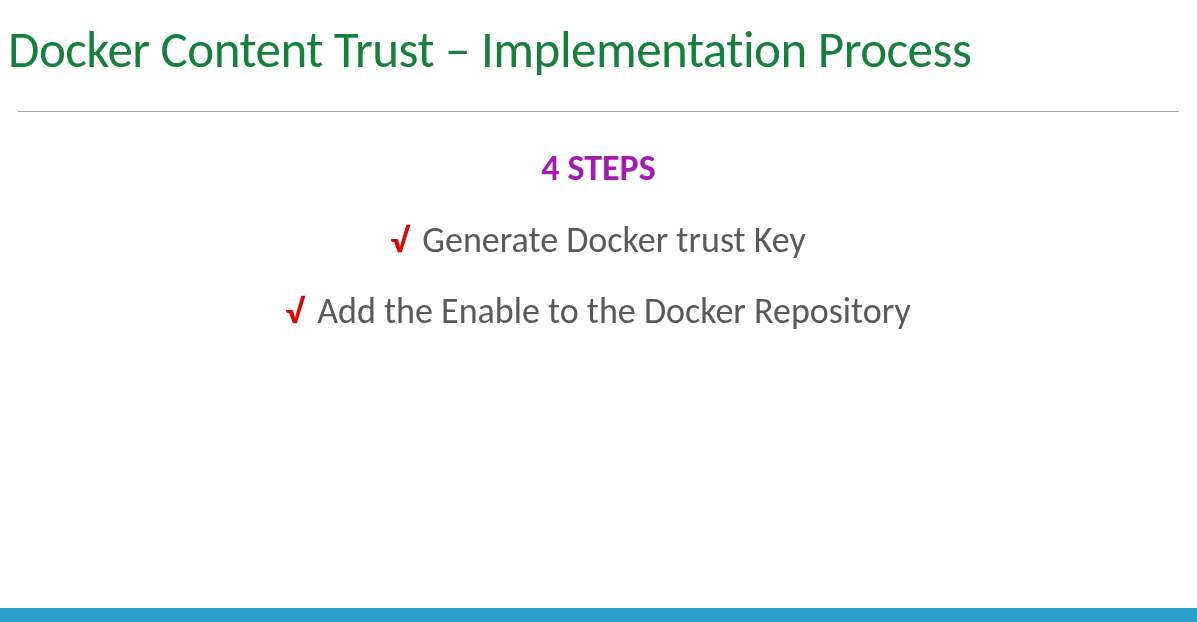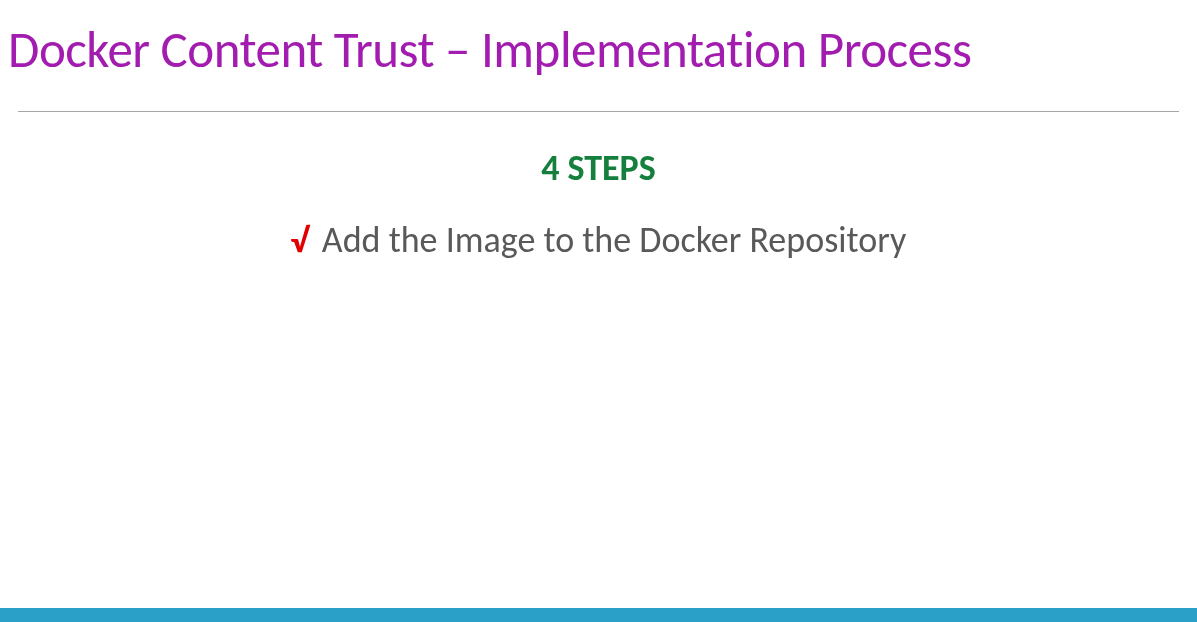--- a/index.html
+++ b/index.html
@@ -15,37 +15,37 @@
   .slide {
     position: relative;
     width: 1197px;
     height: 622px;
     box-sizing: border-box;
   }
   .title {
     font-size: 51px;
     font-weight: 400;
     letter-spacing: -0.5px;
-    color: #a21caf;
+    color: #15803d;
     padding: 18px 8px 0 8px;
     white-space: nowrap;
   }
   .rule {
     border: none;
     border-top: 1px solid #a6a6a6;
     margin: 30px 18px 0 18px;
   }
   .body {
     margin-top: 34px;
     text-align: center;
   }
   .steps-heading {
     font-size: 36px;
     font-weight: 700;
-    color: #15803d;
+    color: #a21caf;
     margin-bottom: 26px;
   }
   .step-line {
     font-size: 36px;
     color: #595959;
     line-height: 1.15;
     margin: 30px 0;
   }
   .check {
     font-weight: 900;
@@ -70,24 +70,28 @@
 <div class="slide">
 
   <div class="title">Docker Content Trust – Implementation Process</div>
 
   <hr class="rule">
 
   <div class="body">
 
     <div class="steps-heading">4 STEPS</div>
 
+    <div class="step-line">
+      <span class="check">√</span>
+      <span>Generate Docker trust Key</span>
+    </div>
 
     <div class="step-line">
       <span class="check">√</span>
-      <span>Add the Image to the Docker Repository</span>
+      <span>Add the Enable to the Docker Repository</span>
     </div>
 
 
 
   </div>
 
   <div class="bottom-bar"></div>
 
 </div>
 

